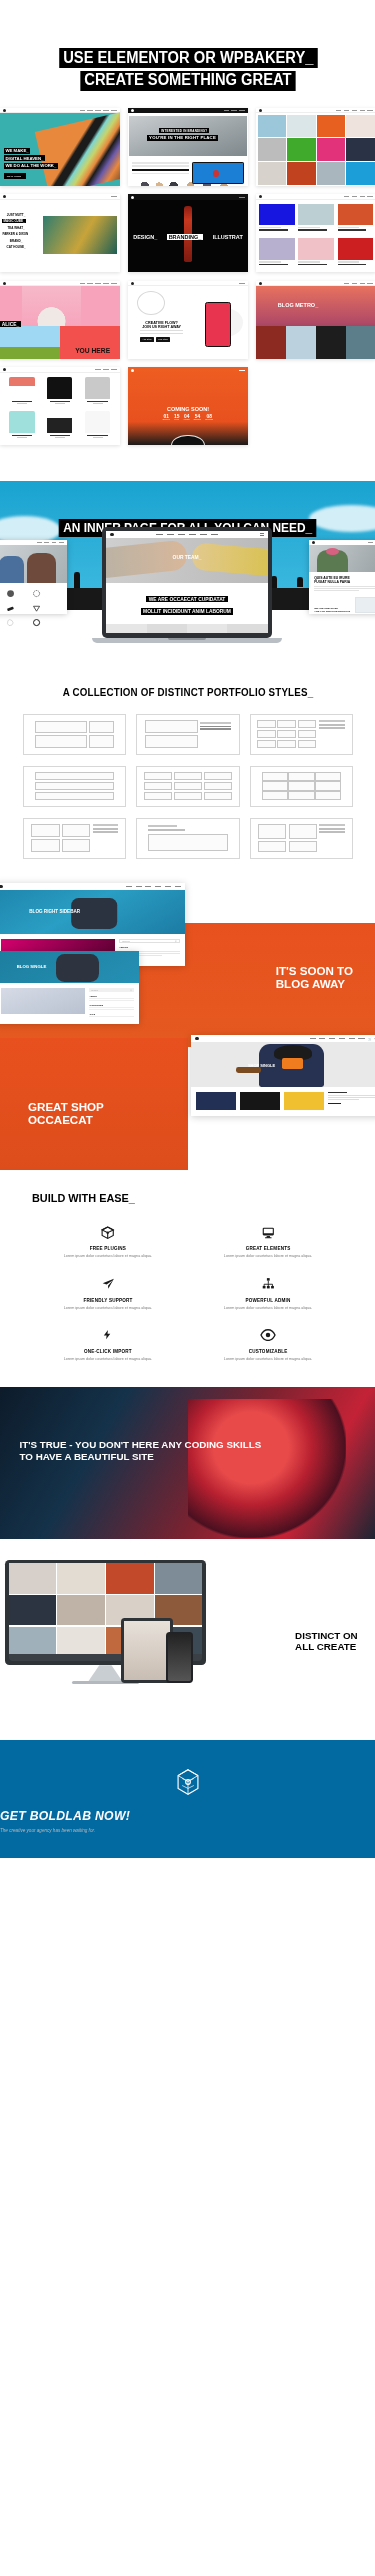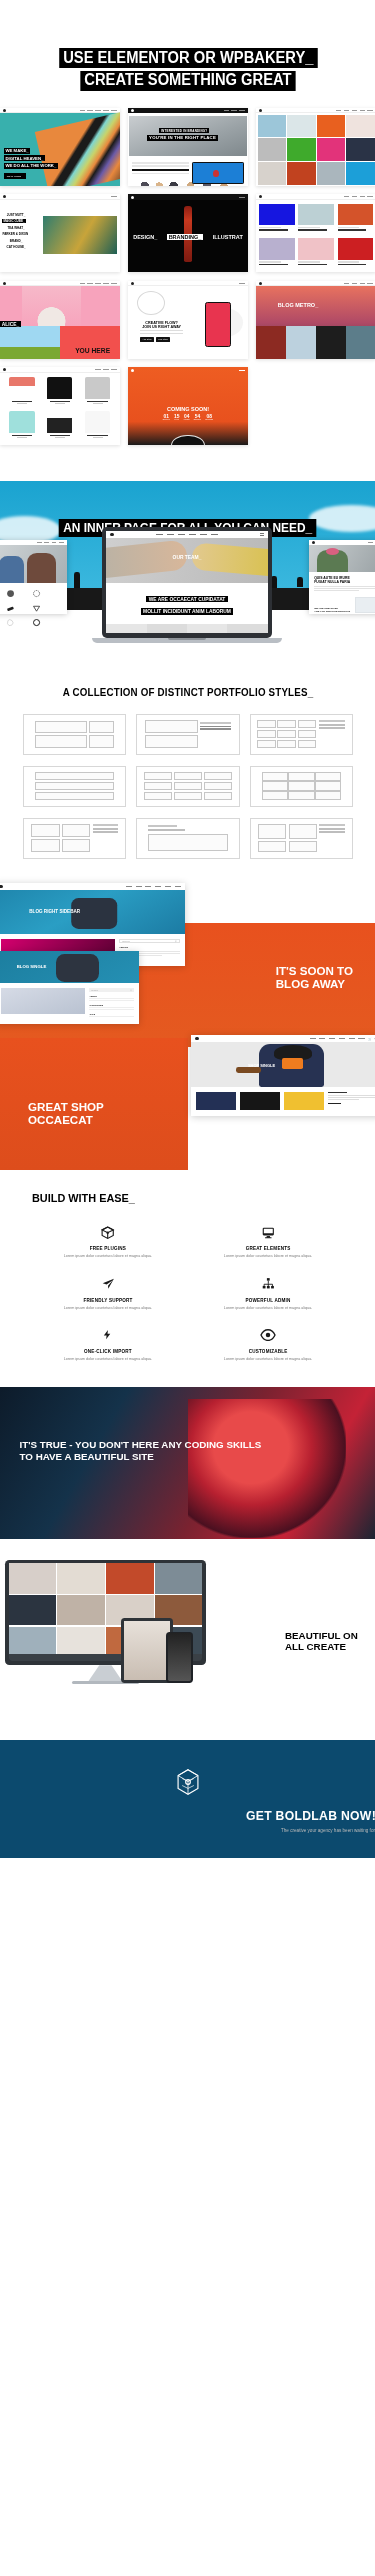--- a/index.html
+++ b/index.html
@@ -308,21 +308,21 @@
   .tabletx .sc { background:#fff; height:59px; }
   .phonex { position:absolute; left:166px; top:93px; width:27px; background:#1f2226;
      border-radius:3.7px; padding:1.8px; }
   .phonex .sc { background:#111; height:48px; border-radius:1.8px;
      background:linear-gradient(#222,#555); }
   .dev-title { position:absolute; right:18.3px; top:91px;
      font-family:"Liberation Sans Narrow","Liberation Sans",sans-serif; font-weight:bold;
      font-size:9.8px; line-height:1.2; text-align:left; }
 
   
-  .sec-foot { background:#0c4a6e; color:#fff; text-align:right; padding:28px 0 24.4px 0; }
+  .sec-foot { background:#0369a1; color:#fff; text-align:left; padding:28px 0 24.4px 0;font-style:italic; }
   .sec-foot .logo { width:28px; height:28px; margin:0 auto 13.4px; }
   .sec-foot h2 { font-family:"Liberation Sans Narrow","Liberation Sans",sans-serif;
      font-weight:bold; font-size:12.2px; letter-spacing:0.3px; }
   .sec-foot p { margin-top:5.5px; font-size:4.6px; color:#b9b9b9; }
 </style>
 </head>
 <body>
 
 <div class="page">
 
@@ -1106,21 +1106,21 @@
       <div class="imac-stand"></div>
       <div class="imac-foot"></div>
     </div>
     <div class="tabletx">
       <div class="sc" style="background:linear-gradient(#e7e1da,#c9bdb2)"></div>
     </div>
     <div class="phonex">
       <div class="sc"></div>
     </div>
     <div class="dev-title">
-      <div>BEAUTIFUL ON</div>
+      <div>DISTINCT ON</div>
       <div>ALL CREATE</div>
     </div>
   </section>
 
   <footer class="sec-foot">
     <div class="logo">
       <svg width="28" height="28" viewBox="0 0 48 48">
         <path d="M24 3 41 13v22L24 45 7 35V13z" fill="none" stroke="#fff" stroke-width="2"></path>
         <path d="M24 3 7 13l17 10 17-10zM24 23v22" fill="none" stroke="#fff" stroke-width="1.4"></path>
         <path d="M14 18l10 5 10-5M14 30l10 5 10-5" fill="none" stroke="#fff" stroke-width="1.2"></path>

